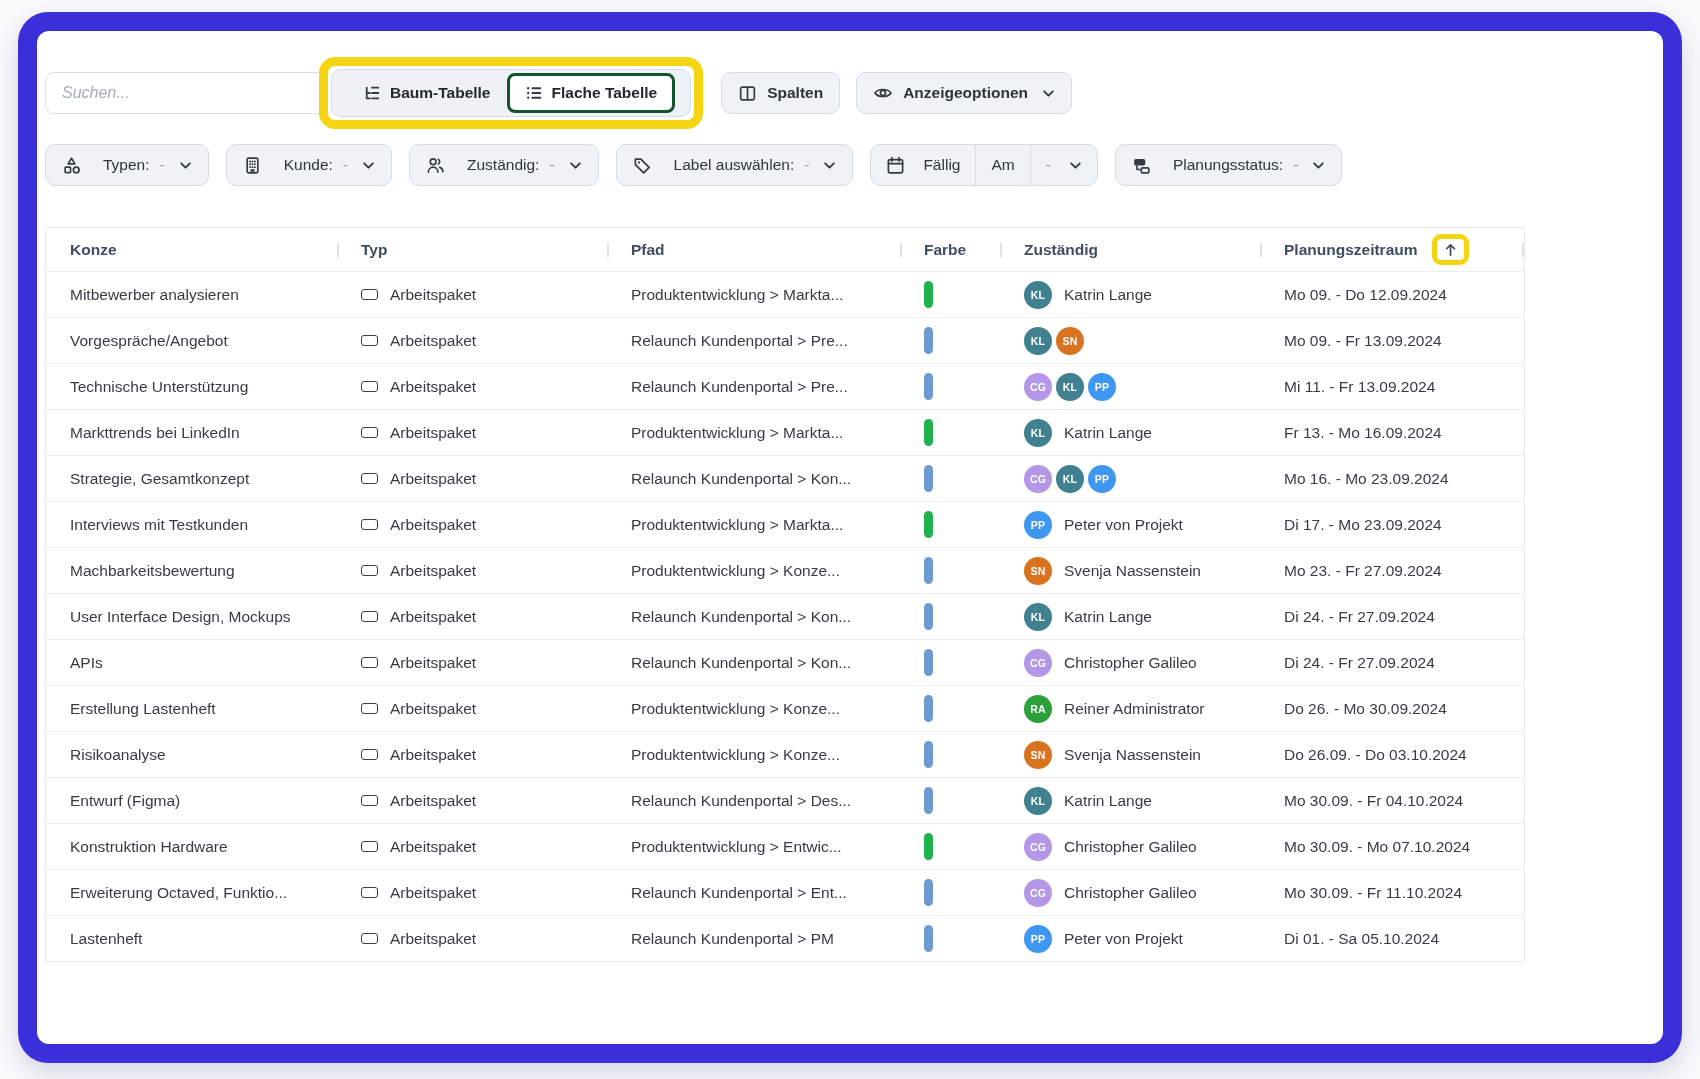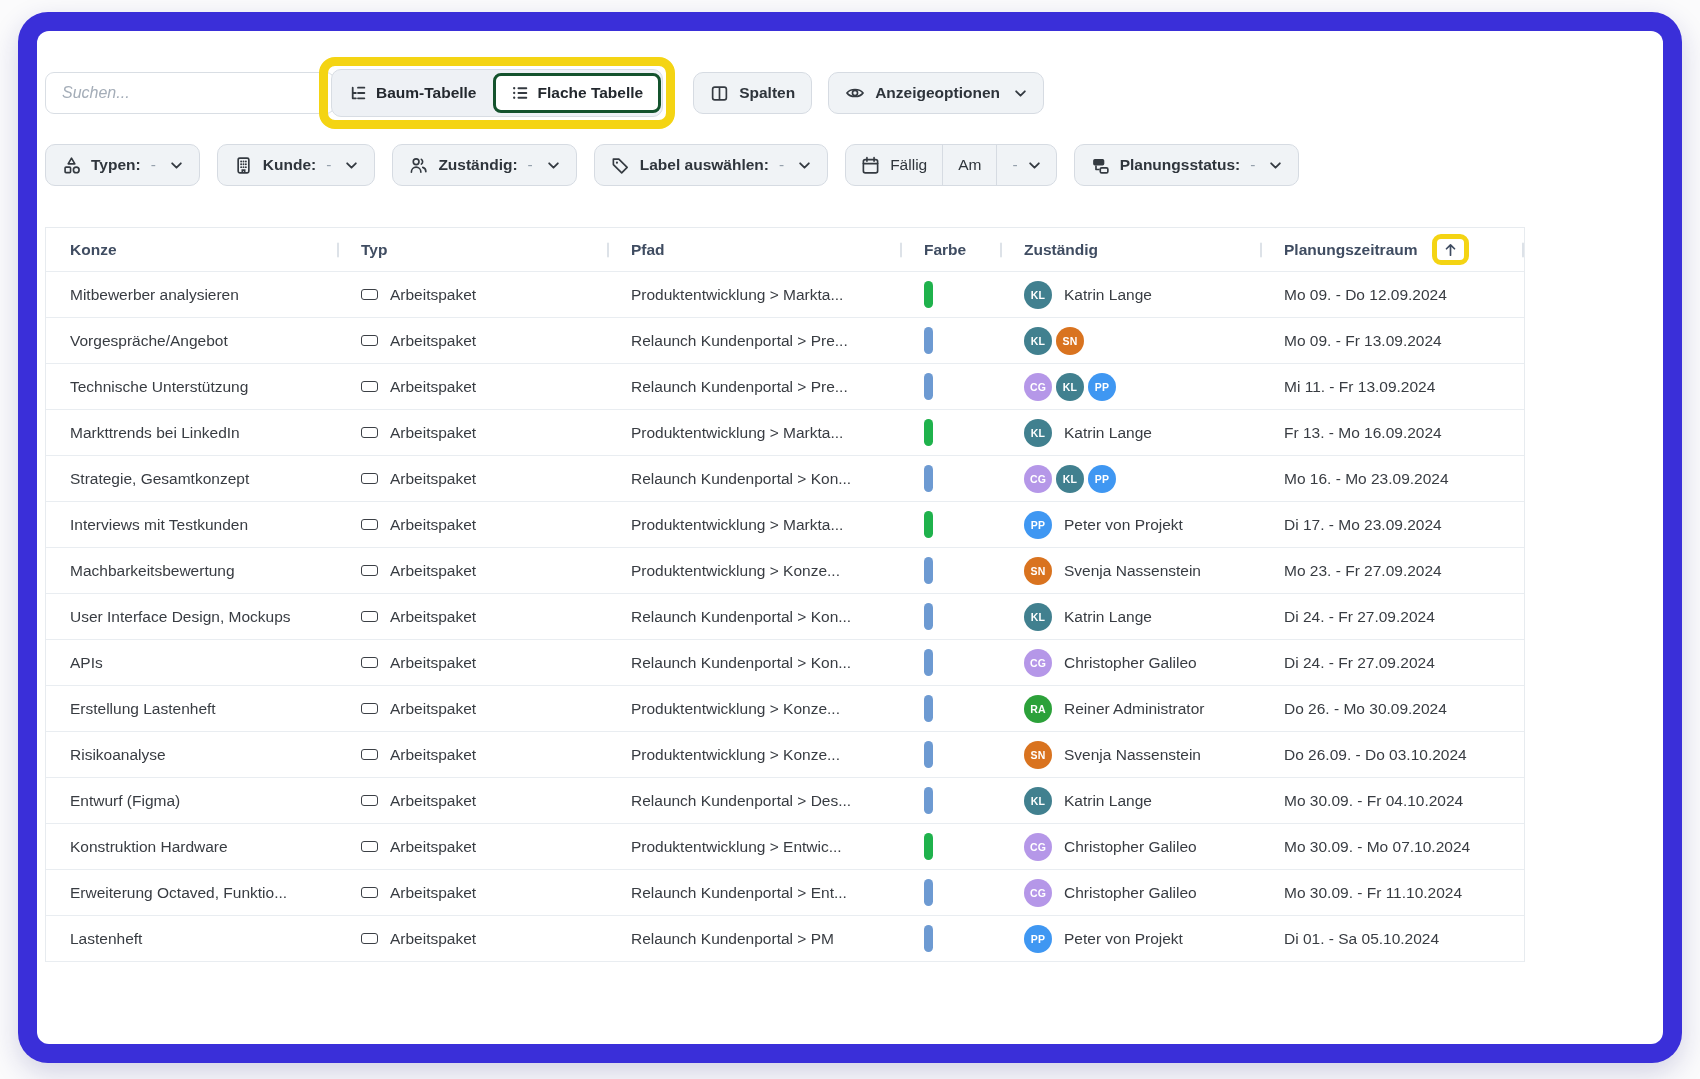--- a/index.html
+++ b/index.html
@@ -18,39 +18,39 @@
            padding:24px 0 0 8px;position:relative;}
 
   
   .topbar{display:flex;align-items:center;height:76px;padding-left:0;}
   .search{width:290px;height:42px;border:1px solid #d9dee4;border-radius:9px;padding:0 16px;
           font-size:16px;color:#8b5cf6;outline:none;font-family:"Liberation Sans",sans-serif;}
   .search::placeholder{font-style:italic;color:#a4adb8;font-size:16px;}
   .hl-ring{display:inline-flex;border:9px solid var(--yellow);border-radius:16px;padding:3px;
            margin-left:-16px;position:relative;z-index:2;background:transparent;}
   .seg-group{display:flex;align-items:center;background:#eef1f5;border:1px solid #d8dde3;
-             border-radius:10px;padding:1px;height:48px;}
+             border-radius:10px;padding:15px;height:48px;}
   .seg{display:flex;align-items:center;gap:9px;padding:0 15px;height:40px;border-radius:8px;
        font-size:15.5px;font-weight:700;color:#23282e;background:transparent;border:1px solid transparent;cursor:pointer;}
   .seg.active{background:#fff;border:3px solid #14532d;}
   .btn{display:flex;align-items:center;gap:10px;height:42px;padding:0 16px;background:var(--btn-bg);
        border:1px solid var(--btn-border);border-radius:10px;font-size:15.5px;font-weight:700;
        color:var(--btn-text);cursor:pointer;font-family:"Liberation Sans",sans-serif;}
   .btn .chev{margin-left:4px;display:flex;}
   .ml18{margin-left:18px;} .ml16{margin-left:16px;}
   .icon{display:inline-flex;align-items:center;justify-content:center;color:#343a41;}
 
   
   .filterbar{display:flex;align-items:center;gap:17px;margin-top:12px;height:44px;}
   .fbtn{font-weight:400;color:#2f353c;}
-  .fbtn .flabel{font-weight:700;}
+  .fbtn .flabel{font-weight:400;margin-left:12px;}
   .fval{color:var(--muted);}
   .btn-group{display:flex;align-items:stretch;height:42px;background:var(--btn-bg);
              border:1px solid var(--btn-border);border-radius:10px;overflow:hidden;}
-  .btn-group .gseg{display:flex;align-items:center;gap:10px;padding:0 15px;font-size:15.5px;
+  .btn-group .gseg{display:flex;align-items:center;gap:18px;padding:0 15px;font-size:15.5px;
                    color:#2f353c;background:transparent;border:none;cursor:pointer;font-family:"Liberation Sans",sans-serif;}
   .btn-group .gseg + .gseg{border-left:1px solid var(--btn-border);}
 
   
   .table{margin-top:40px;width:1480px;border:1px solid #e7ebef;border-bottom:none;background:#fff;}
   .thead{display:grid;grid-template-columns:291px 270px 293px 100px 260px 1fr;height:44px;
          align-items:center;border-bottom:1px solid var(--line);}
   .th{position:relative;padding-left:24px;font-size:15.5px;font-weight:700;color:var(--head-text);
       display:flex;align-items:center;height:100%;}
   .th + .th::before{content:"";position:absolute;left:0;top:50%;transform:translateY(-50%);

